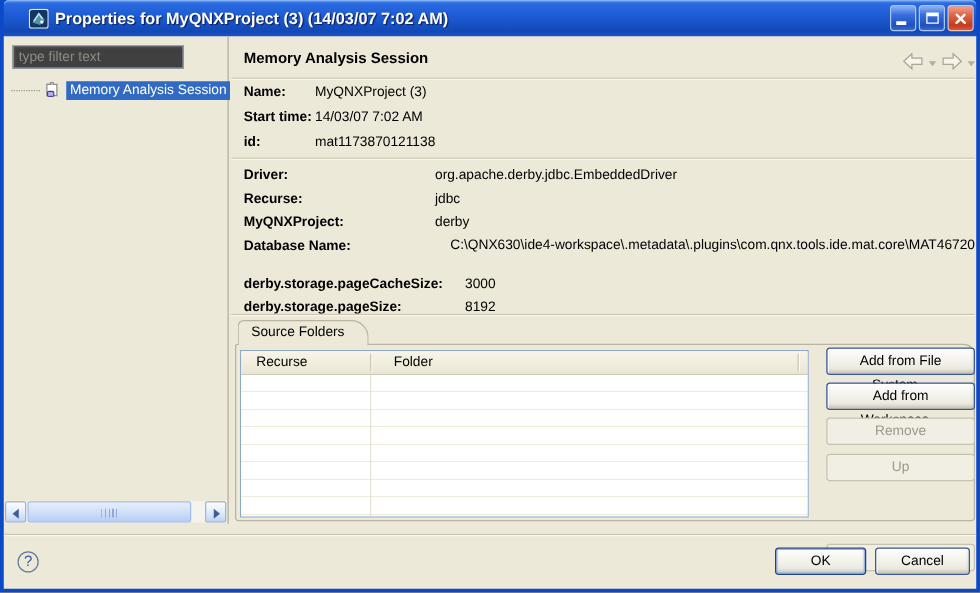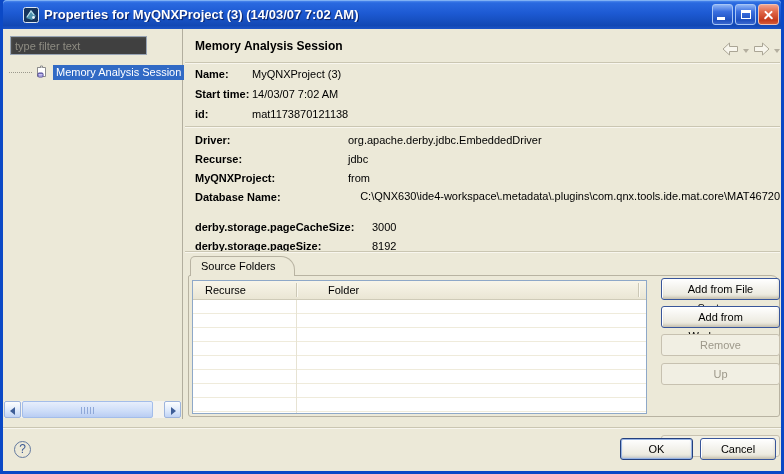--- a/index.html
+++ b/index.html
@@ -59,21 +59,21 @@
   .pvalue{vertical-align:top;text-align:right;}
   .pvalue.wrap{display:inline-block;width:432px;line-height:15px;word-break:break-all;white-space:normal;}
   
   .tab{position:absolute;left:187px;top:227px;height:20px;padding:3px 18px 0 10px;background:#ece9d8;
     border:1px solid #b8b3a2;border-bottom:none;border-radius:5px 14px 0 0;z-index:2;font-size:11px;}
   .tabpanel{position:absolute;left:185px;top:246px;width:592px;height:142px;border:1px solid #b8b3a2;border-radius:2px 9px 3px 3px;}
   
   .sftable{position:absolute;left:3px;top:4px;width:455px;height:134px;border:1px solid #8ea8c8;background:#fff;}
   .sfhead{position:relative;height:19px;background:linear-gradient(180deg,#f8f5e9,#eae6d4);border-bottom:1px solid #cfcbb8;line-height:19px;}
   .sfh-recurse{position:absolute;left:12px;}
-  .sfh-folder{position:absolute;left:135px;}
+  .sfh-folder{position:absolute;left:122px;}
   .colsep{position:absolute;top:2px;bottom:2px;width:1px;background:#ccc8b6;box-shadow:1px 0 0 #fbf9f0;}
   .cs1{left:103px;} .cs2{right:7px;}
   .sfbody{position:relative;height:113px;background:repeating-linear-gradient(180deg,#ffffff 0 13px,#efebdb 13px 14px);}
   .bodysep{position:absolute;left:103px;top:0;bottom:0;width:1px;background:#e7e3d3;}
   
   .xp-btn{position:absolute;height:22px;border:1px solid #39569a;border-radius:3px;text-align:center;line-height:19px;font-size:11px;
     background:linear-gradient(180deg,#ffffff 0%,#f5f4ef 40%,#eceadf 80%,#ddd9c9 100%);
     box-shadow:inset 1px 1px 0 #fff,inset 0 -2px 3px rgba(170,165,145,.45);cursor:pointer;color:#000;}
   .xp-btn.default{border-color:#24407e;box-shadow:inset 0 0 0 1px #97b3e2,inset 0 -2px 3px rgba(140,160,200,.45);}
   .xp-btn.disabled{border-color:#c7c1b0;background:#f1efe3;box-shadow:none;color:#9d988a;cursor:default;}
@@ -168,21 +168,21 @@
     <div class="hsep" style="top:97px;"></div>
 
     <div class="pgroup" style="top:103px;">
       <div class="prow h19">
         <span class="plabel w153">Driver:</span><span class="pvalue">org.apache.derby.jdbc.EmbeddedDriver</span>
       </div>
       <div class="prow h19">
         <span class="plabel w153">Recurse:</span><span class="pvalue">jdbc</span>
       </div>
       <div class="prow h19">
-        <span class="plabel w153">MyQNXProject:</span><span class="pvalue">from</span>
+        <span class="plabel w153">MyQNXProject:</span><span class="pvalue">derby</span>
       </div>
       <div class="prow" style="height:31px;">
         <span class="plabel w153">Database Name:</span><span class="pvalue wrap">C:\QNX630\ide4-workspace\.metadata\.plugins\com.qnx.tools.ide.mat.core\MAT46720</span>
       </div>
     </div>
 
     <div class="pgroup" style="top:190px;">
       <div class="prow h19">
         <span class="plabel w177">derby.storage.pageCacheSize:</span><span class="pvalue">3000</span>
       </div>

